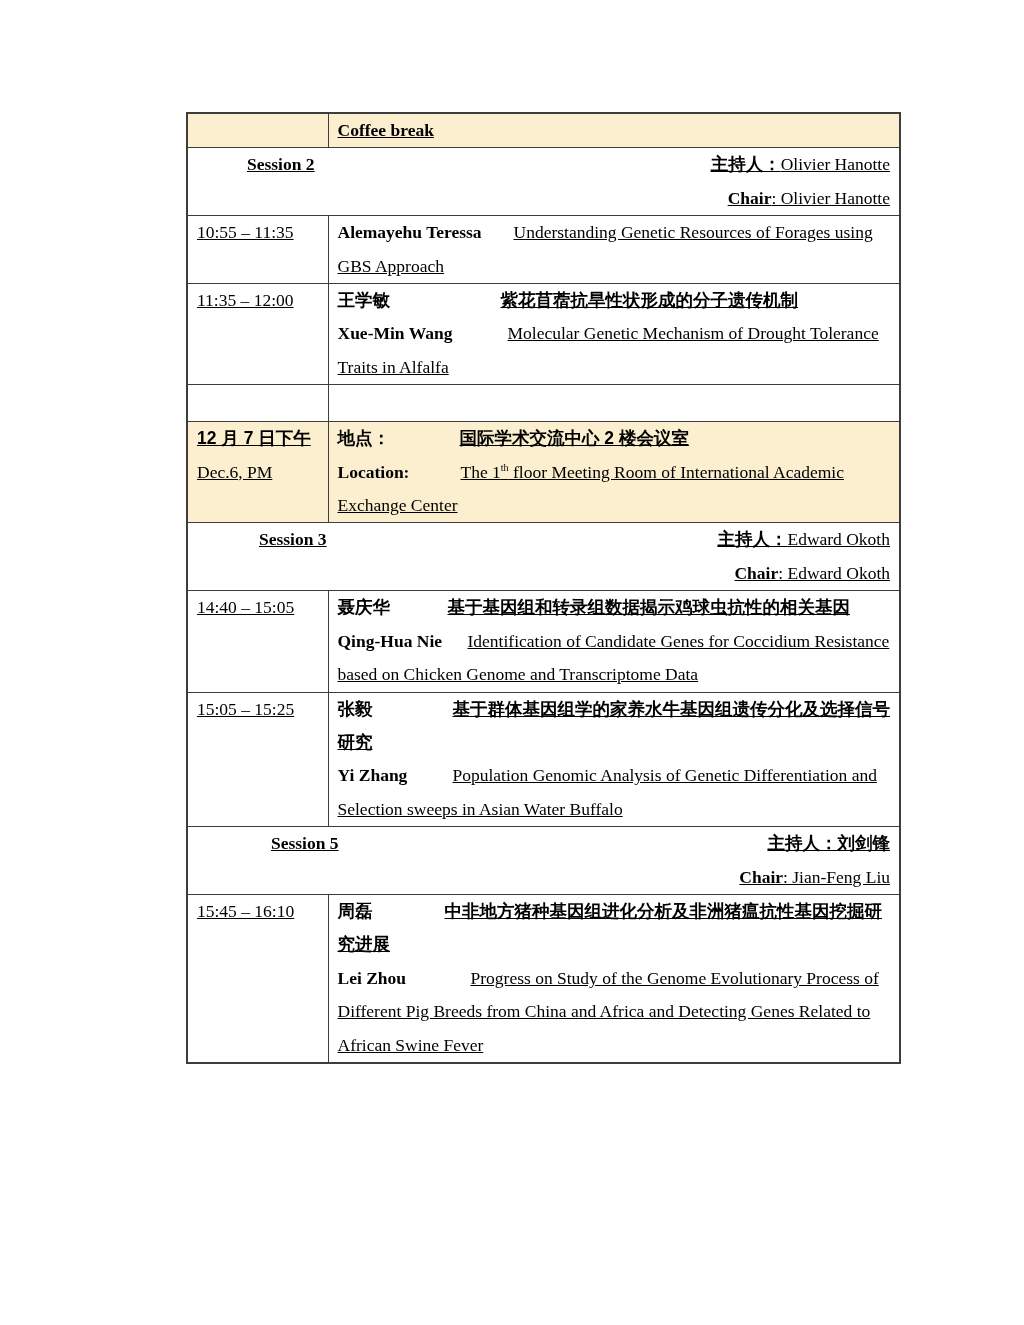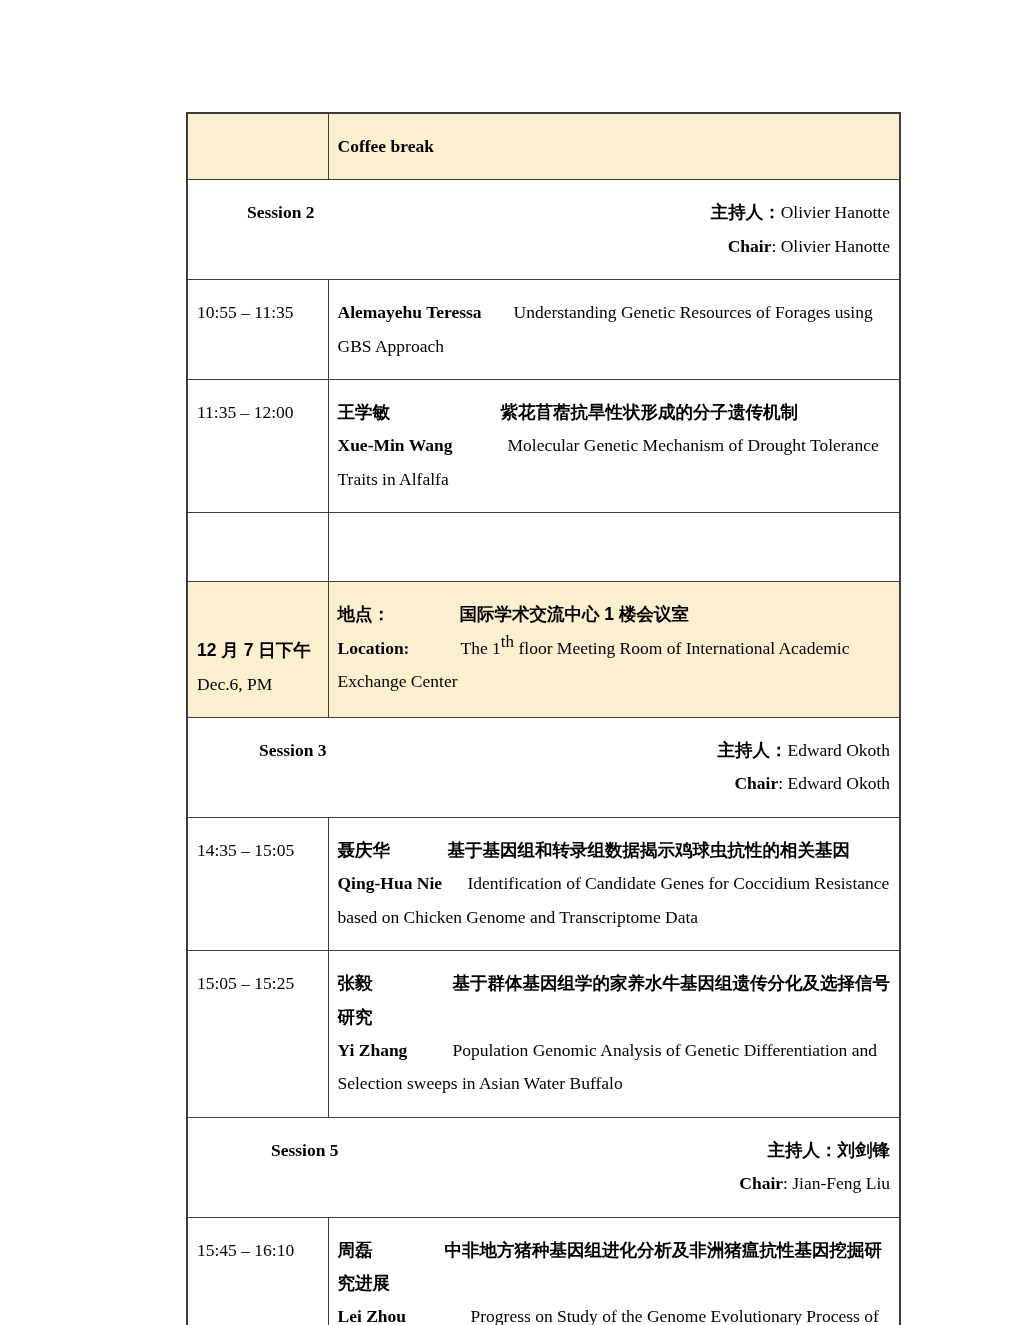--- a/index.html
+++ b/index.html
@@ -9,36 +9,37 @@
     -webkit-font-smoothing:antialiased;
   }
   .page { position:absolute; inset:0; }
   table.doc-table {
     position:absolute; left:186px; top:112px; width:713px;
     border-collapse:collapse; table-layout:fixed;
     border:2px solid #3d3d3d;
   }
   td {
     border:1.5px solid #3d3d3d; vertical-align:top;
-    padding:16px 9px; font-size:17.5px; line-height:33.4px;
+    padding:0 9px; font-size:17.5px; line-height:33.4px;
     overflow:hidden;
+    text-decoration:underline;
   }
   .c1 { width:141px; }
   .hl { background:#FBEFD0; }
-  .cn   { font-family:"Liberation Sans", sans-serif; font-weight:600;margin-top:36px; }
+  .cn   { font-family:"Liberation Sans", sans-serif; font-weight:600; }
   .cn-b { font-family:"Liberation Sans", sans-serif; font-weight:700; }
   .en-b { font-weight:700; }
   .name-box { display:inline-block; font-weight:700; vertical-align:top; }
   .name-box.cnf { font-family:"Liberation Sans", sans-serif; }
   .sess-line { display:flex; justify-content:space-between; align-items:flex-end; }
   .sess-label { font-weight:700; }
   .chair-line { text-align:right; }
   .empty-row td { height:36px; }
   .nowrap { white-space:nowrap; }
-  sup { font-size:17px; line-height:0; vertical-align:super; }
+  sup { font-size:10px; line-height:0; vertical-align:super; }
   .para { line-height:33.4px; }
 </style>
 </head>
 <body>
 
 <div class="page">
   <table class="doc-table">
     <colgroup>
         <col style="width:141px">
         <col style="width:572px">
@@ -81,38 +82,38 @@
       <td class="c1"></td>
       <td></td>
     </tr>
 
     <tr>
       <td class="c1 hl">
         <div class="cn nowrap">12 月 7 日下午</div>
         <div>Dec.6, PM</div>
       </td>
       <td class="hl">
-        <div class="para"><span class="name-box cnf" style="width:122px">地点：</span><span class="cn">国际学术交流中心 1 楼会议室</span></div>
+        <div class="para"><span class="name-box cnf" style="width:122px">地点：</span><span class="cn">国际学术交流中心 2 楼会议室</span></div>
         <div class="para"><span class="name-box" style="width:123px">Location:</span><span><span>The 1</span><sup>th</sup><span> floor Meeting Room of International Academic Exchange Center</span></span></div>
       </td>
     </tr>
 
     <tr>
       <td colspan="2">
         <div class="sess-line">
           <span class="sess-label" style="margin-left:62px">Session 3</span>
           <span><span class="cn-b">主持人：</span><span>Edward Okoth</span></span>
         </div>
         <div class="chair-line"><span class="en-b">Chair</span><span>: Edward Okoth</span></div>
       </td>
     </tr>
 
 
     <tr>
-      <td class="c1"><span>14:35 – 15:05</span></td>
+      <td class="c1"><span>14:40 – 15:05</span></td>
       <td>
         <div class="para"><span class="name-box cnf" style="width:110px">聂庆华</span><span class="cn">基于基因组和转录组数据揭示鸡球虫抗性的相关基因</span></div>
         <div class="para"><span class="name-box" style="width:130px">Qing-Hua Nie</span><span>Identification of Candidate Genes for Coccidium Resistance based on Chicken Genome and Transcriptome Data</span></div>
       </td>
     </tr>
 
     <tr>
       <td class="c1"><span>15:05 – 15:25</span></td>
       <td>
         <div class="para"><span class="name-box cnf" style="width:115px">张毅</span><span class="cn">基于群体基因组学的家养水牛基因组遗传分化及选择信号研究</span></div>

